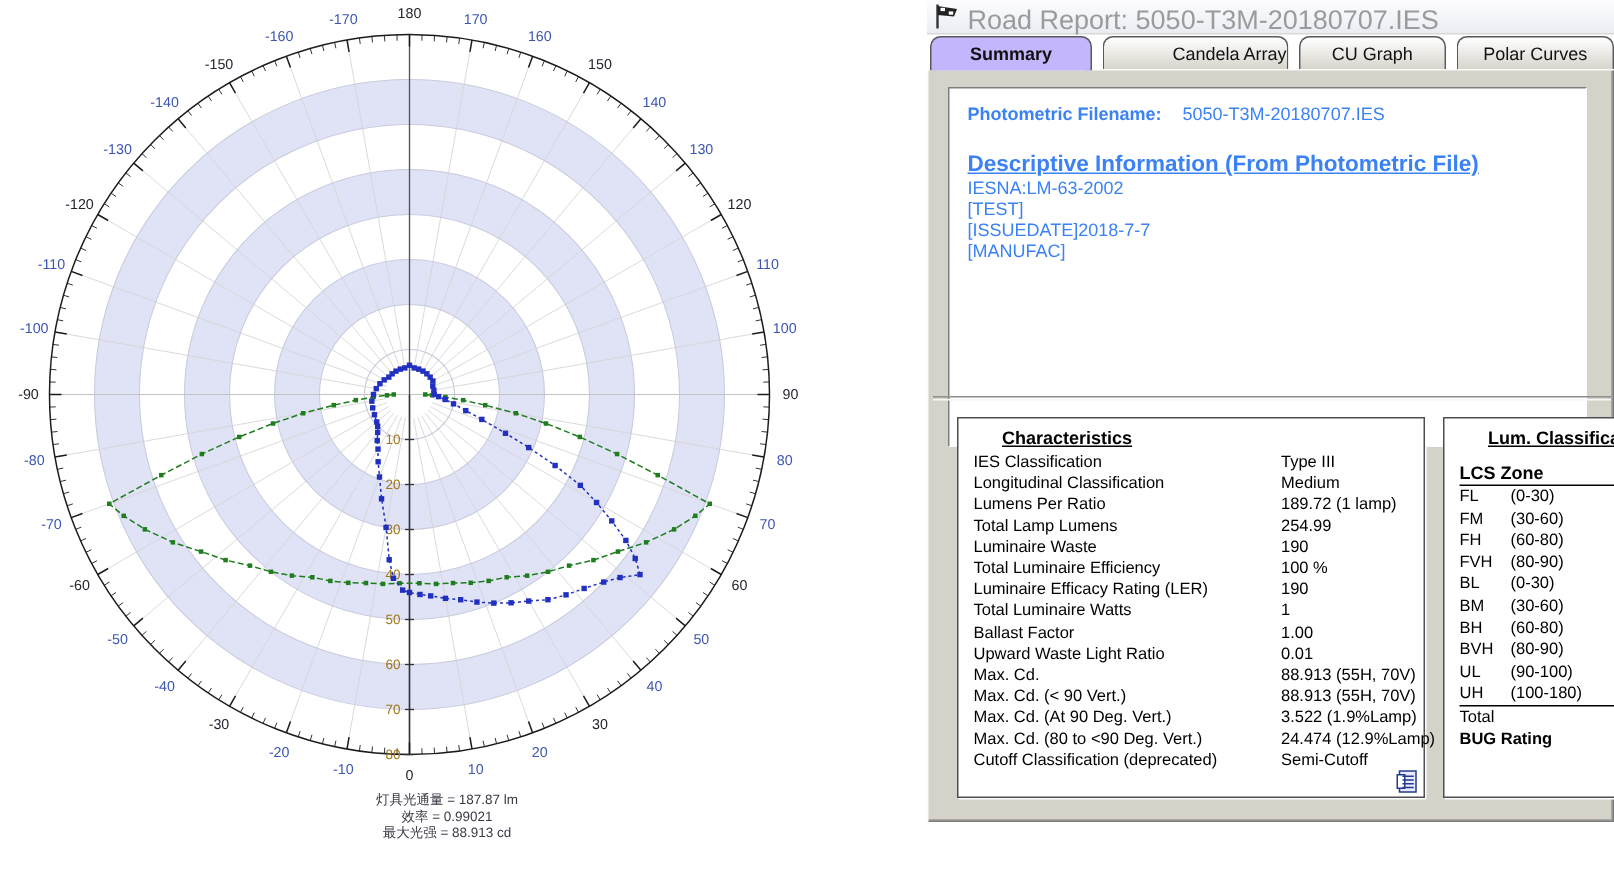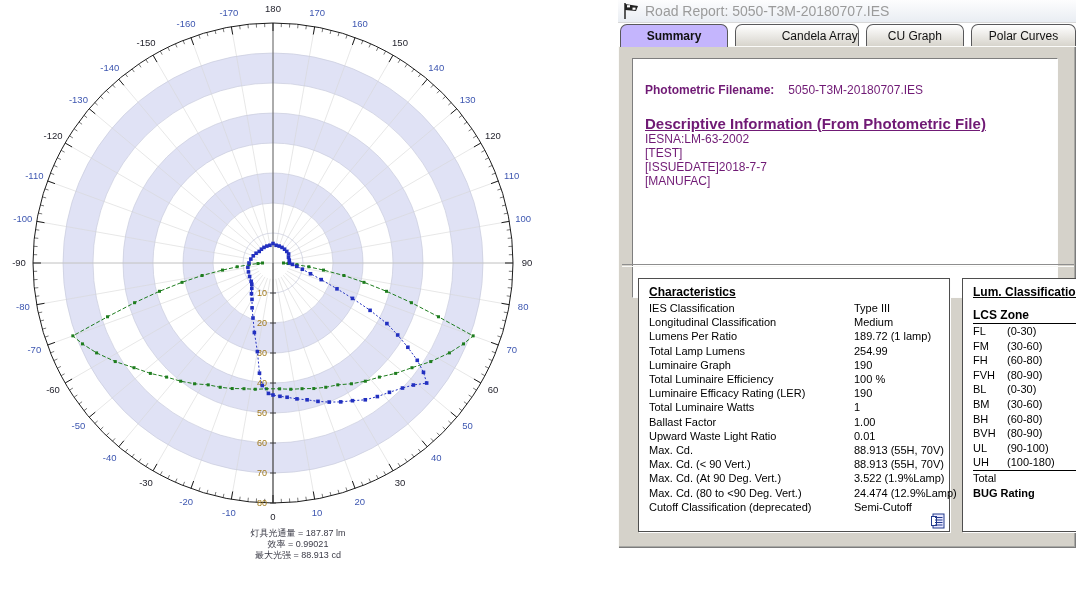--- a/index.html
+++ b/index.html
@@ -11,49 +11,49 @@
   #polar-svg{position:absolute;left:0;top:0;}
   .chart-note{position:absolute;left:0;top:528px;width:596px;text-align:center;
               font-size:9px;line-height:11px;color:#3a3a46;}
 
   
   #window{position:absolute;left:618px;top:0;width:458px;height:552px;}
   .titlebar{position:absolute;left:0;top:0;right:0;height:22px;
             background:linear-gradient(#fdfdfe,#e9edf3);
             border-bottom:1px solid #d8d8d8;}
   .titlebar .flag{position:absolute;left:4px;top:2px;width:18px;height:18px;}
-  .titlebar .title{position:absolute;left:27px;top:3px;font-size:14px;color:#9b9b9b;
+  .titlebar .title{position:absolute;left:27px;top:3px;font-size:18px;color:#9b9b9b;
                    white-space:nowrap;}
   .tabs{position:absolute;left:2px;top:24px;right:0;height:23px;display:flex;gap:7px;}
   .tab{box-sizing:border-box;height:22px;padding-top:4px;text-align:center;
        font-size:12px;color:#111;border:1px solid #58585a;border-bottom:none;
        border-radius:7px 7px 0 0;background:linear-gradient(#ffffff,#d7d4cc);
        cursor:default;}
   .tab.active{font-weight:bold;height:23px;background:#c4b5fd;z-index:4;position:relative;}
   .page{position:absolute;left:0;top:46px;width:458px;height:502px;background:#d5d2ca;
         box-shadow:inset 1px 1px 0 #fbfbf9, inset -1px -1px 0 #7c7c7c, inset -2px -2px 0 #a8a8a4;
         overflow:hidden;}
   .info-panel{position:absolute;left:14px;top:12px;width:426px;height:240px;background:#fff;
               border-top:1px solid #7e7e7e;border-left:1px solid #7e7e7e;
               border-right:1px solid #fdfdfd;border-bottom:1px solid #fdfdfd;
-              padding:24px 12px;box-sizing:border-box;font-size:12px;color:#701a75;}
+              padding:10px 12px;box-sizing:border-box;font-size:12px;color:#3b82f6;}
   .fn-row .b{margin-right:14px;}
   .b{font-weight:bold;}
   .u{text-decoration:underline;}
   .desc-head{margin-top:18px;font-size:15px;}
   #desc-lines div{font-size:12px;line-height:14px;}
   .groove{position:absolute;left:4px;right:2px;top:218px;height:1px;
           border-top:1px solid #8e8e8e;border-bottom:1px solid #f8f8f6;}
   .databox{position:absolute;top:232px;background:#fff;border:1px solid #4e4e4e;
            box-shadow:1px 1px 0 #fdfdfd;box-sizing:border-box;padding:6px 10px;
            font-size:11px;color:#000;}
   .char-box{left:20px;width:312px;height:254px;}
   .lum-box{left:344px;width:200px;height:254px;}
   .box-title{font-weight:bold;text-decoration:underline;font-size:12px;margin-bottom:2px;
-             white-space:nowrap;}
+             white-space:nowrap;margin-left:19px;}
   .char-row{position:relative;line-height:14.2px;white-space:nowrap;}
   .char-row .val{position:absolute;left:205px;}
   .lcs-header{font-weight:bold;text-decoration:none;border-bottom:1px solid #000;
               width:165px;margin-top:9px;font-size:12px;line-height:15px;}
   .lum-row{line-height:14.6px;white-space:nowrap;width:165px;}
   .lum-row .zone{display:inline-block;width:34px;}
   .lum-row.sep{border-bottom:1px solid #000;}
   .lum-total{line-height:15px;}
   .lum-bug{font-weight:bold;line-height:15px;}
   .doc-icon{position:absolute;left:312px;top:466px;width:18px;height:18px;cursor:pointer;}
@@ -509,21 +509,21 @@
 
       <div class="groove"></div>
 
       <div class="databox char-box">
         <div class="box-title">Characteristics</div>
         <div id="char-rows">
             <div class="char-row"><span>IES Classification</span><span class="val">Type III</span></div>
             <div class="char-row"><span>Longitudinal Classification</span><span class="val">Medium</span></div>
             <div class="char-row"><span>Lumens Per Ratio</span><span class="val">189.72 (1 lamp)</span></div>
             <div class="char-row"><span>Total Lamp Lumens</span><span class="val">254.99</span></div>
-            <div class="char-row"><span>Luminaire Graph</span><span class="val">190</span></div>
+            <div class="char-row"><span>Luminaire Waste</span><span class="val">190</span></div>
             <div class="char-row"><span>Total Luminaire Efficiency</span><span class="val">100 %</span></div>
             <div class="char-row"><span>Luminaire Efficacy Rating (LER)</span><span class="val">190</span></div>
             <div class="char-row"><span>Total Luminaire Watts</span><span class="val">1</span></div>
             <div class="char-row"><span>Ballast Factor</span><span class="val">1.00</span></div>
             <div class="char-row"><span>Upward Waste Light Ratio</span><span class="val">0.01</span></div>
             <div class="char-row"><span>Max. Cd.</span><span class="val">88.913 (55H, 70V)</span></div>
             <div class="char-row"><span>Max. Cd. (&lt; 90 Vert.)</span><span class="val">88.913 (55H, 70V)</span></div>
             <div class="char-row"><span>Max. Cd. (At 90 Deg. Vert.)</span><span class="val">3.522 (1.9%Lamp)</span></div>
             <div class="char-row"><span>Max. Cd. (80 to &lt;90 Deg. Vert.)</span><span class="val">24.474 (12.9%Lamp)</span></div>
             <div class="char-row"><span>Cutoff Classification (deprecated)</span><span class="val">Semi-Cutoff</span></div>

